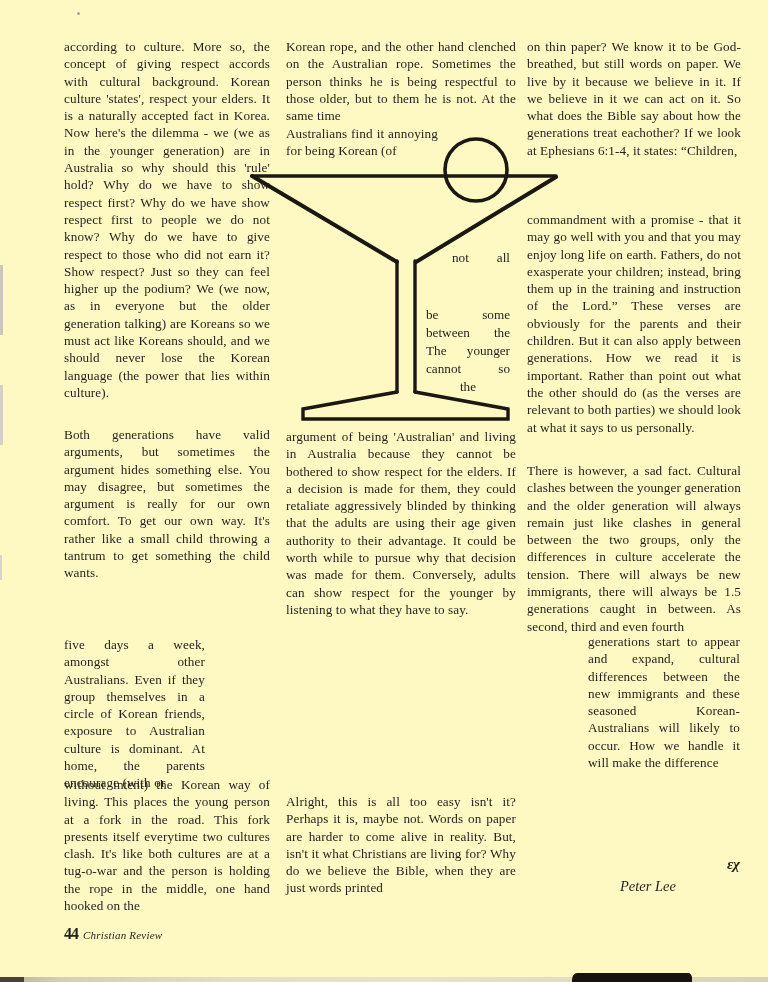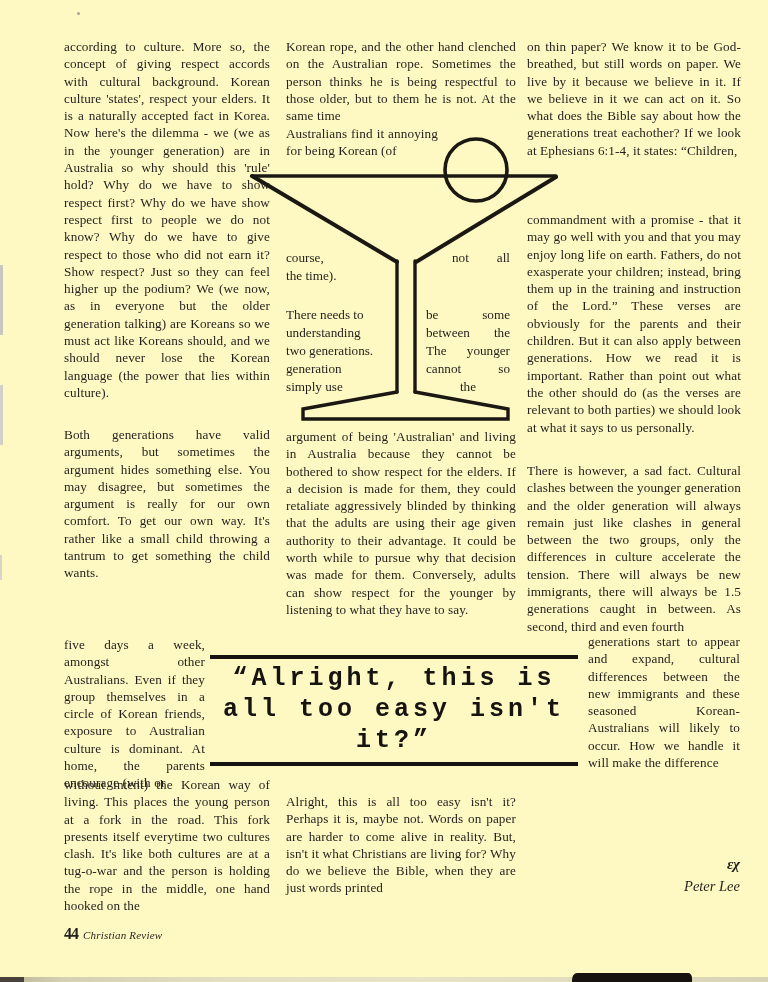--- a/index.html
+++ b/index.html
@@ -49,21 +49,21 @@
   .wedge .w3{padding-left:4px;}
   .c3mid{left:527px;top:211px;width:214px;}
   .c3sad{left:527px;top:462px;width:214px;}
   .c3narrow{left:588px;top:633px;width:152px;}
   .c3closing{left:527px;top:773px;width:214px;}
   .signoff{
     position:absolute;left:660px;top:856px;width:80px;text-align:right;
     font-size:15px;font-weight:bold;font-style:italic;line-height:17px;
   }
   .byline{
-    position:absolute;left:620px;top:877px;width:120px;text-align:right;
+    position:absolute;left:620px;top:877px;width:120px;
     font-size:14.5px;font-style:italic;line-height:18px;
   }
   
   .footer{position:absolute;left:64px;top:925px;display:flex;align-items:baseline;}
   .pgnum{font-size:16px;font-weight:bold;letter-spacing:-1px;}
   .magname{font-size:11px;font-style:italic;margin-left:5px;letter-spacing:.2px;}
   
   .glass{position:absolute;left:0;top:0;pointer-events:none;}
   
   .artifact{position:absolute;pointer-events:none;}
@@ -95,45 +95,31 @@
   </svg>
 
   <div class="tb c1p1">according to culture.  More so, the concept of giving respect accords with cultural background.  Korean culture 'states', respect your elders.  It is a naturally accepted fact in Korea.  Now here's the dilemma - we (we as in the younger generation) are in Australia so why should this 'rule' hold?  Why do we have to show respect first?  Why do we have show respect first to people we do not know?  Why do we have to give respect to those who did not earn it?  Show respect?  Just so they can feel higher up the podium?  We (we now, as in everyone but the older generation talking) are Koreans so we must act like Koreans should, and we should never lose the Korean language (the power that lies within culture).</div>
   <div class="tb c1p2">Both generations have valid arguments, but sometimes the argument hides something else.  You may disagree, but sometimes the argument is really for our own comfort.  To get our own way. It's rather like a small child throwing a tantrum to get something the child wants.</div>
   <div class="tb c1p3b">five days a week, amongst other Australians.  Even if they group themselves in a circle of Korean friends, exposure to Australian culture is dominant.  At home, the parents encourage (with or</div>
   <div class="tb c1p3c">without intent) the Korean way of living.  This places the young person at a fork in the road.  This fork presents itself everytime two cultures clash.  It's like both cultures are at a tug-o-war and the person is holding the rope in the middle, one hand hooked on the</div>
 
   <div class="tb c2a1">Korean rope, and the other hand clenched on the Australian rope. Sometimes the person thinks he is being respectful to those older, but to them he is not.  At the same time</div>
   <div class="tb c2a2">Australians find it annoying for being Korean (of</div>
 
-  <div class="glassfrag gfl">
-    <div>course,</div>
-    <div class="gap">the time).</div>
-    <div>There needs to</div>
-    <div>understanding</div>
-    <div>two generations.</div>
-    <div>generation</div>
-    <div>simply use</div>
-  </div>
   <div class="glassfrag gfr">
     <div class="gap indent1">not all</div>
     <div>be some</div>
     <div>between the</div>
     <div>The younger</div>
     <div>cannot so</div>
     <div class="center-last">the</div>
   </div>
 
   <div class="tb c2b">argument of being 'Australian' and living in Australia because they cannot be bothered to show respect for the elders.  If a decision is made for them, they could retaliate aggressively blinded by thinking that the adults are using their age given authority to their advantage.  It could be worth while to pursue why that decision was made for them.  Conversely, adults can show respect for the younger by listening to what they have to say.</div>
 
-  <div class="pullquote">
-    <div>“Alright, this is</div>
-    <div>all too easy isn't</div>
-    <div>it?”</div>
-  </div>
 
   <div class="tb c2c">Alright, this is all too easy isn't it? Perhaps it is, maybe not.  Words on paper are harder to come alive in reality.  But, isn't it what Christians are living for?  Why do we believe the Bible, when they are just words printed</div>
 
   <div class="tb c3top">on thin paper?  We know it to be God-breathed, but still words on paper.  We live by it because we believe in it.  If we believe in it we can act on it.  So what does the Bible say about how the generations treat eachother? If we look at Ephesians 6:1-4, it states: “Children,</div>
   <div class="tb c3mid">commandment with a promise - that it may go well with you and that you may enjoy long life on earth.  Fathers, do not exasperate your children; instead, bring them up in the training and instruction of the Lord.”  These verses are obviously for the parents and their children.  But it can also apply between generations.   How we read it is important.  Rather than point out what the other should do (as the verses are relevant to both parties) we should look at what it says to us personally.</div>
   <div class="tb c3sad">There is however, a sad fact.  Cultural clashes between the younger generation and the older generation will always remain just like clashes in general between the two groups, only the differences in culture accelerate the tension.  There will always be new immigrants, there will always be 1.5 generations caught in between.  As second, third and even fourth</div>
   <div class="tb c3narrow">generations start to appear and expand, cultural differences between the new immigrants and these seasoned Korean-Australians will likely to occur.  How we handle it will make the difference</div>
   <div class="signoff">εχ</div>
   <div class="byline">Peter Lee</div>
 

